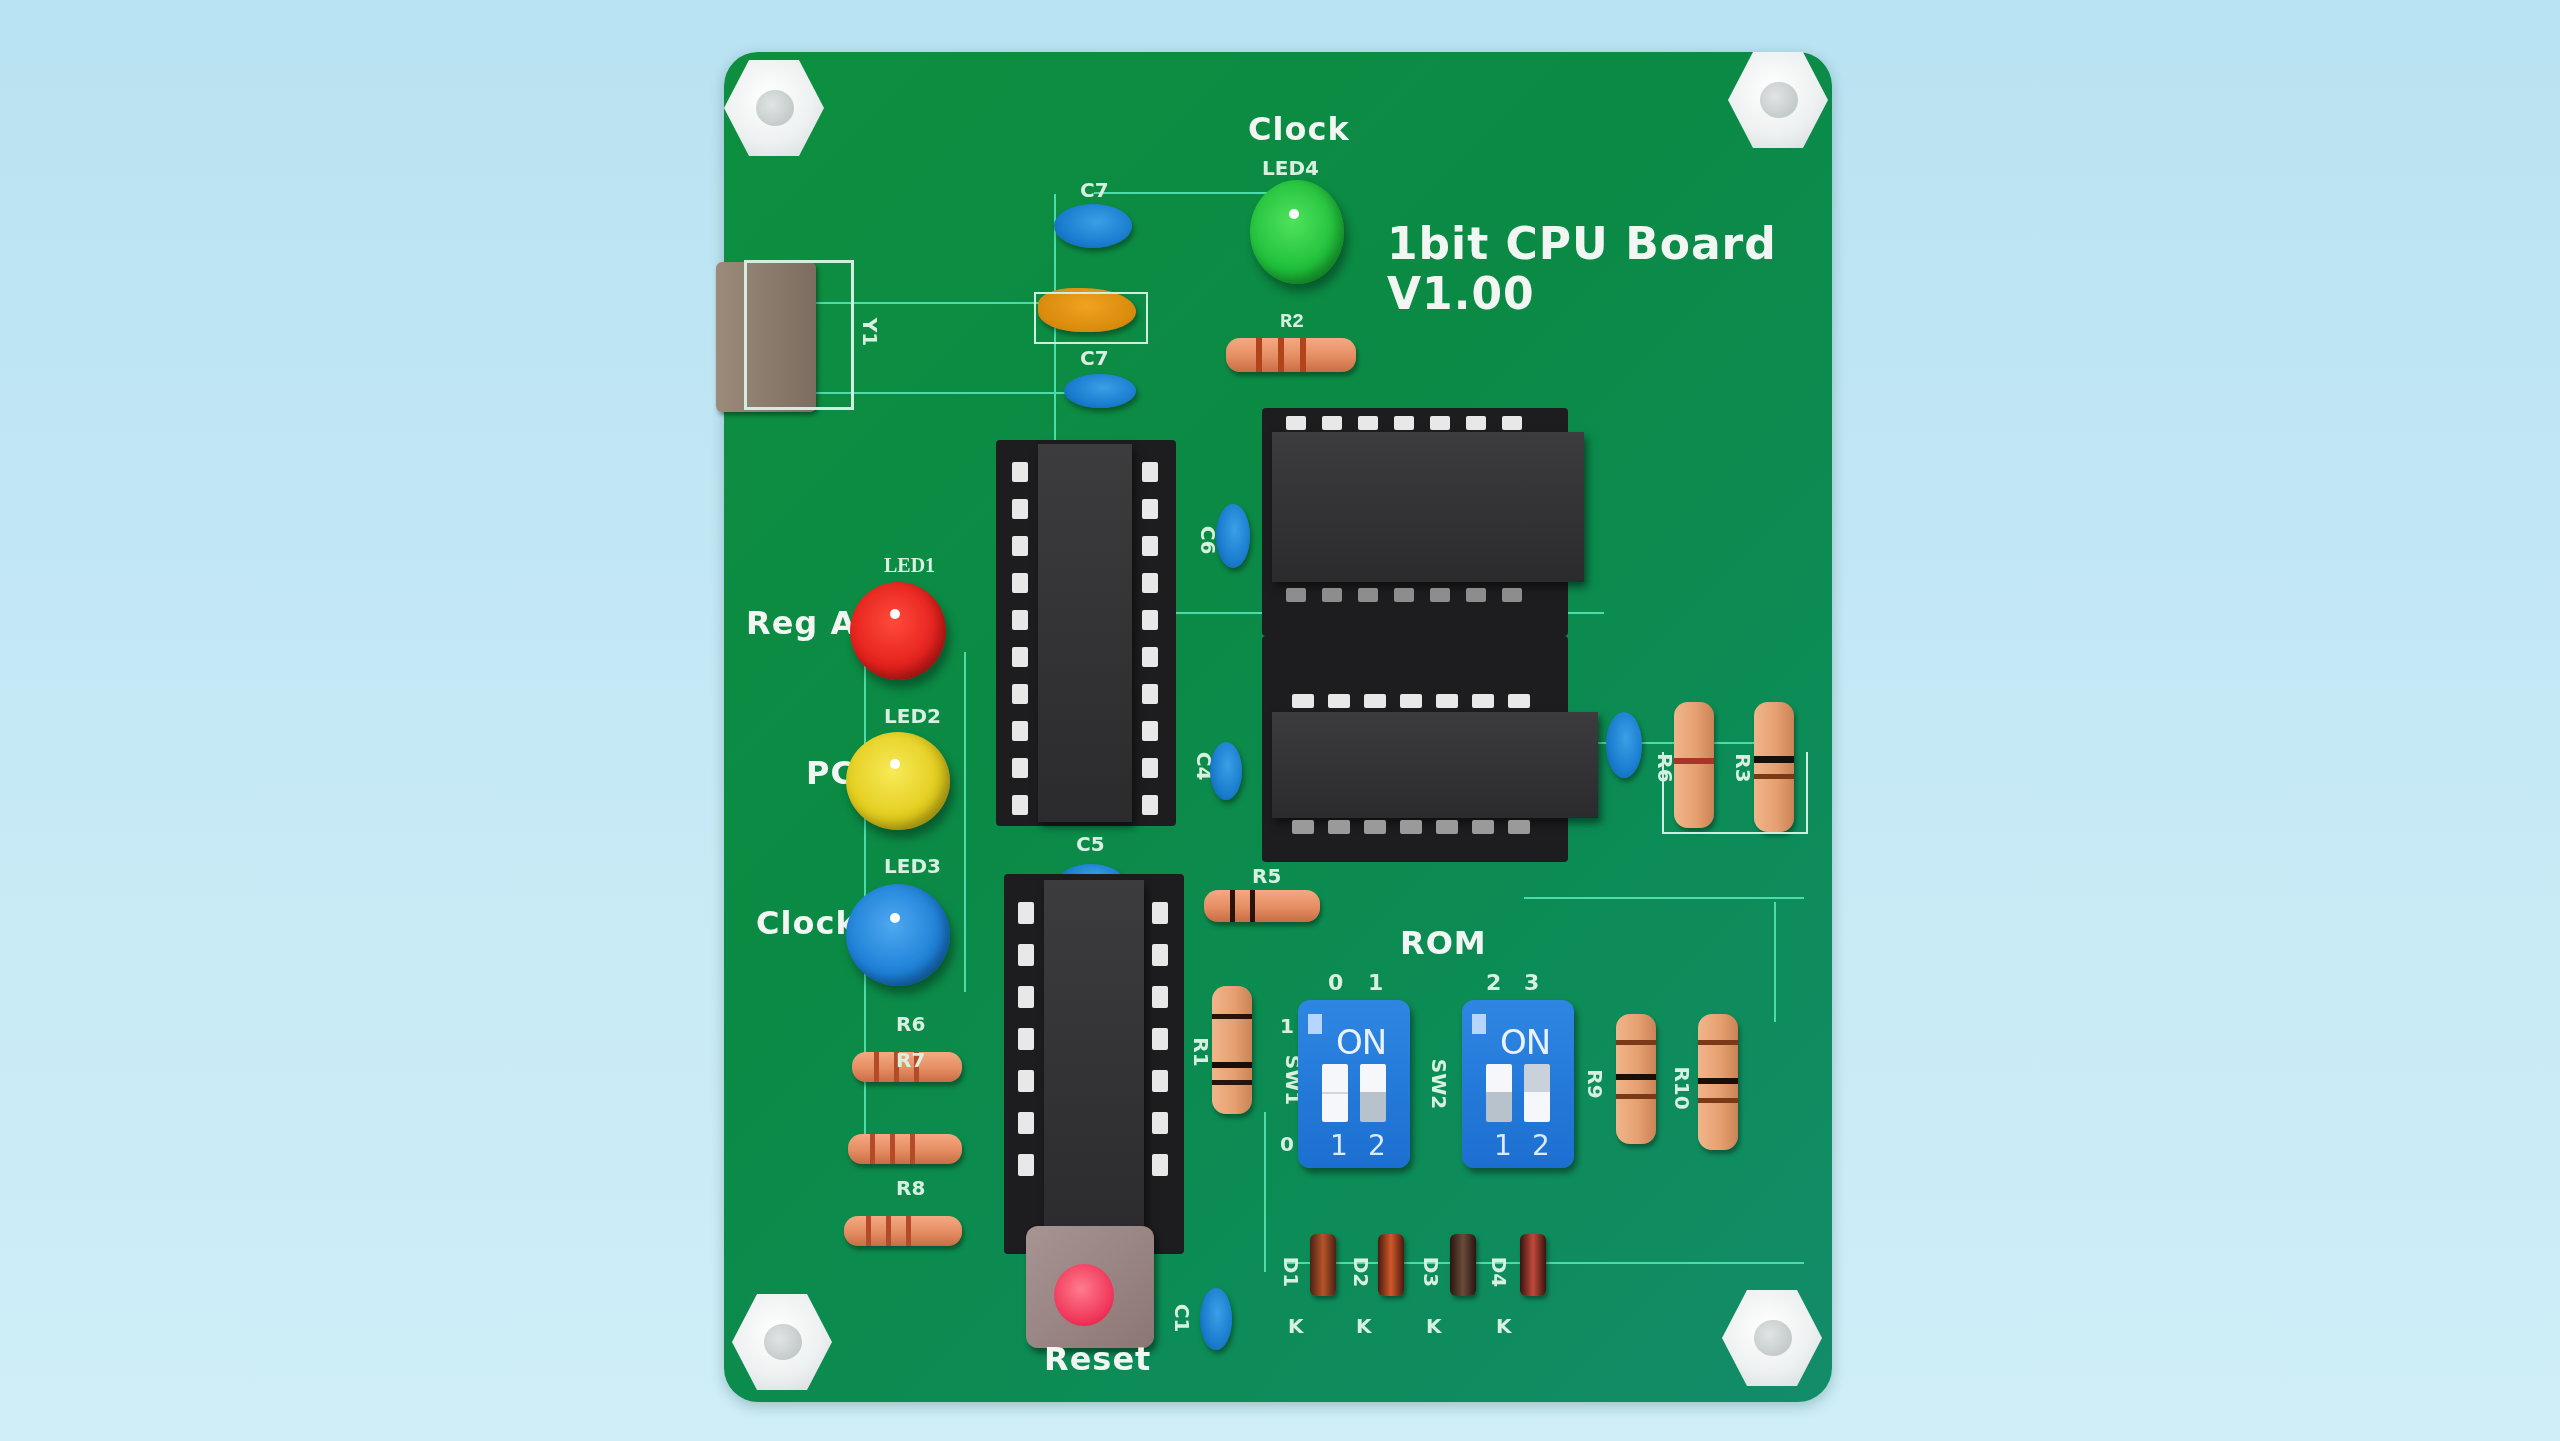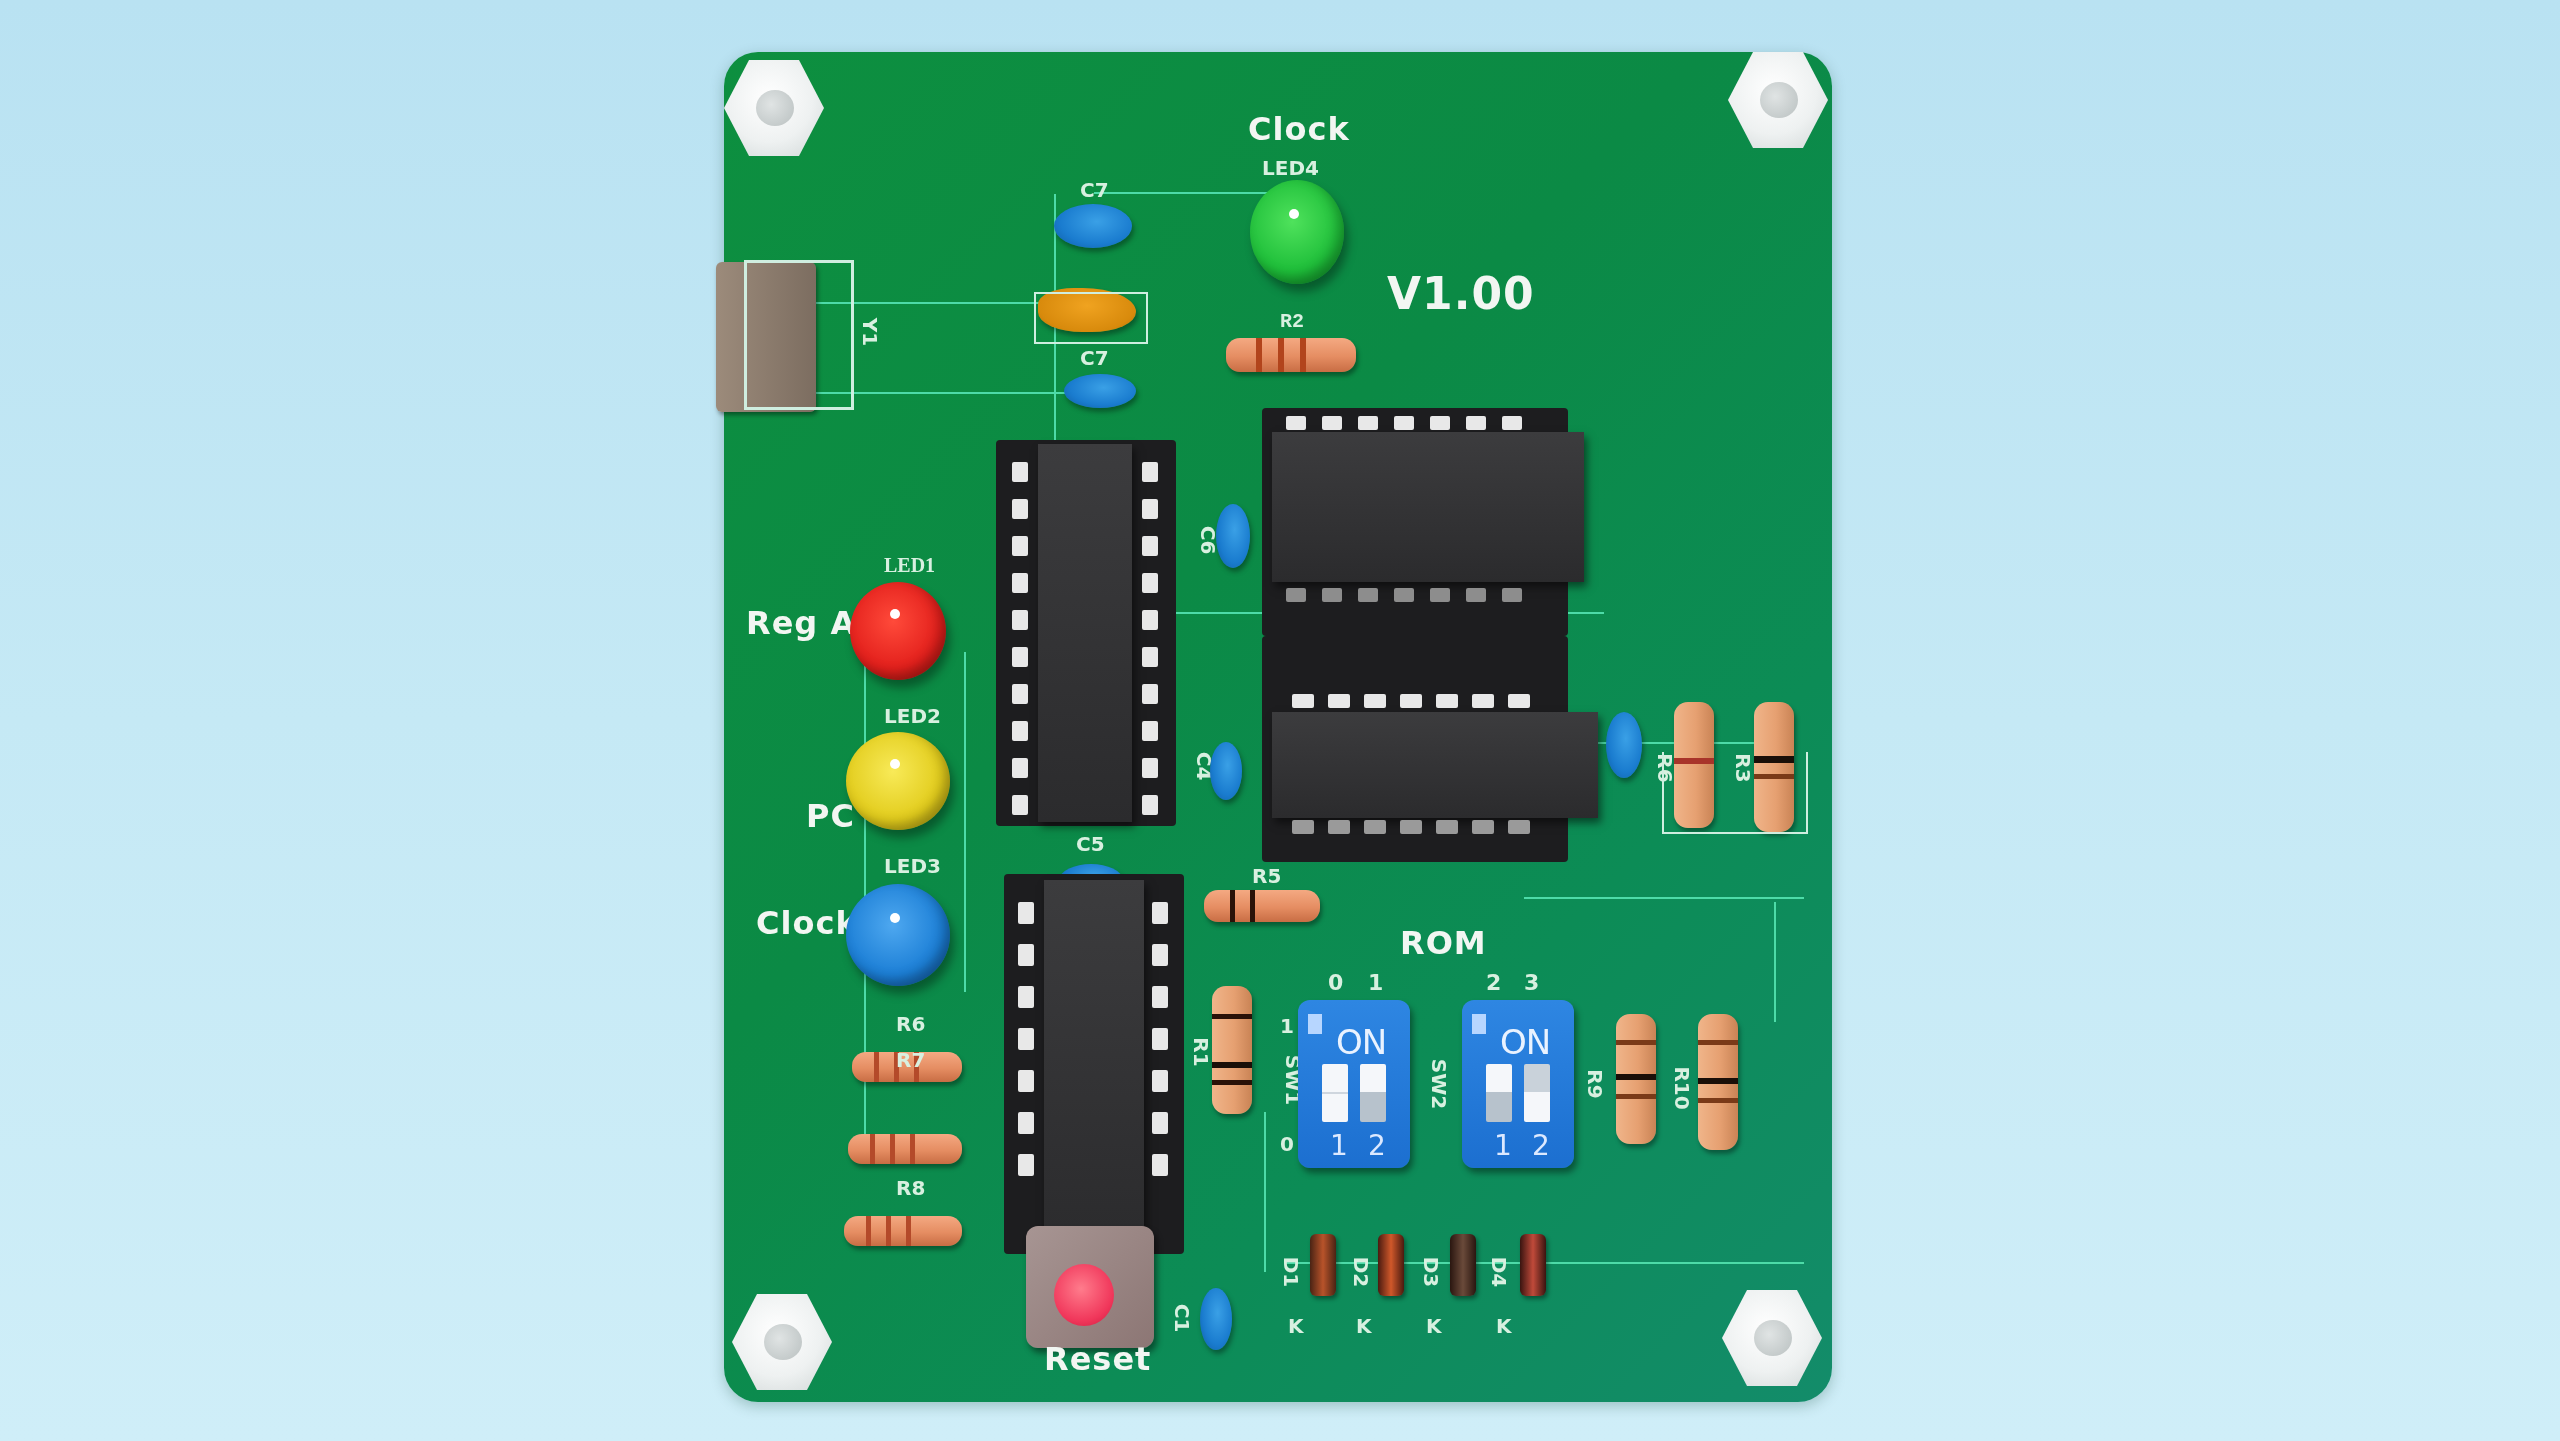--- a/index.html
+++ b/index.html
@@ -92,20 +92,21 @@
   <div class="trace" style="left:370px; top:140px; width:200px; height:0; border-top-width:2px;"></div>
   <div class="trace" style="left:380px; top:560px; width:500px; height:0; border-top-width:2px;"></div>
   <div class="trace" style="left:860px; top:690px; width:180px; height:0; border-top-width:2px;"></div>
   <div class="trace" style="left:800px; top:845px; width:280px; height:0; border-top-width:2px;"></div>
   <div class="trace" style="left:1050px; top:850px; width:0; height:120px; border-left-width:2px;"></div>
   <div class="trace" style="left:140px; top:590px; width:0; height:520px; border-left-width:2px;"></div>
   <div class="trace" style="left:240px; top:600px; width:0; height:340px; border-left-width:2px;"></div>
   <div class="trace" style="left:540px; top:1060px; width:0; height:160px; border-left-width:2px;"></div>
   <div class="trace" style="left:560px; top:1210px; width:520px; height:0; border-top-width:2px;"></div>
 
+  <div class="silk" style="left:663px; top:166px; font-size:44px;">1bit CPU Board</div>
   <div class="silk" style="left:663px; top:216px; font-size:44px;">V1.00</div>
 
   <div class="silk" style="left:524px; top:58px; font-size:32px;">Clock</div>
   <div class="silk-sm" style="left:538px; top:104px;">LED4</div>
   <div class="led" style="left:526px; top:128px; width:94px; height:104px; background: radial-gradient(circle at 45% 40%, #4fe25c, #1fbf3a 60%, #0c8a24);">
       <span class="glint"></span>
     </div>
   <div class="silk-sm" style="left:556px; top:258px;font-family:Liberation Mono, monospace;">R2</div>
   <div class="res" style="left:502px; top:286px; width:130px; height:34px;">
     <div class="band" style="left:30px; top:0; width:6px; height:34px; background:#b2441c;"></div>
@@ -202,21 +203,21 @@
     <div class="band" style="left:0; top:72px; width:40px; height:5px; background:#7a3a18;"></div>
   </div>
   <div class="outline" style="left:938px; top:700px; width:146px; height:82px; border-width:2px; border-top:none;"></div>
 
   <div class="silk" style="left:22px; top:552px; font-size:32px;">Reg A</div>
   <div class="silk-sm" style="left:160px; top:502px;font-family:Liberation Serif, serif;">LED1</div>
   <div class="led" style="left:126px; top:530px; width:96px; height:98px; background: radial-gradient(circle at 45% 40%, #ff4a3a, #e3201c 60%, #9e1410);">
       <span class="glint"></span>
     </div>
 
-  <div class="silk" style="left:82px; top:702px; font-size:32px;margin-top:43px;">PC</div>
+  <div class="silk" style="left:82px; top:702px; font-size:32px;">PC</div>
   <div class="silk-sm" style="left:160px; top:652px;">LED2</div>
   <div class="led" style="left:122px; top:680px; width:104px; height:98px; background: radial-gradient(circle at 45% 40%, #f8ea58, #e2cc1c 60%, #a6940c);">
       <span class="glint"></span>
     </div>
 
   <div class="silk" style="left:32px; top:852px; font-size:32px;">Clock</div>
   <div class="silk-sm" style="left:160px; top:802px;">LED3</div>
   <div class="led" style="left:122px; top:832px; width:104px; height:102px; background: radial-gradient(circle at 45% 40%, #4ea8f0, #1c7fd6 60%, #0e4f96);">
       <span class="glint"></span>
     </div>

